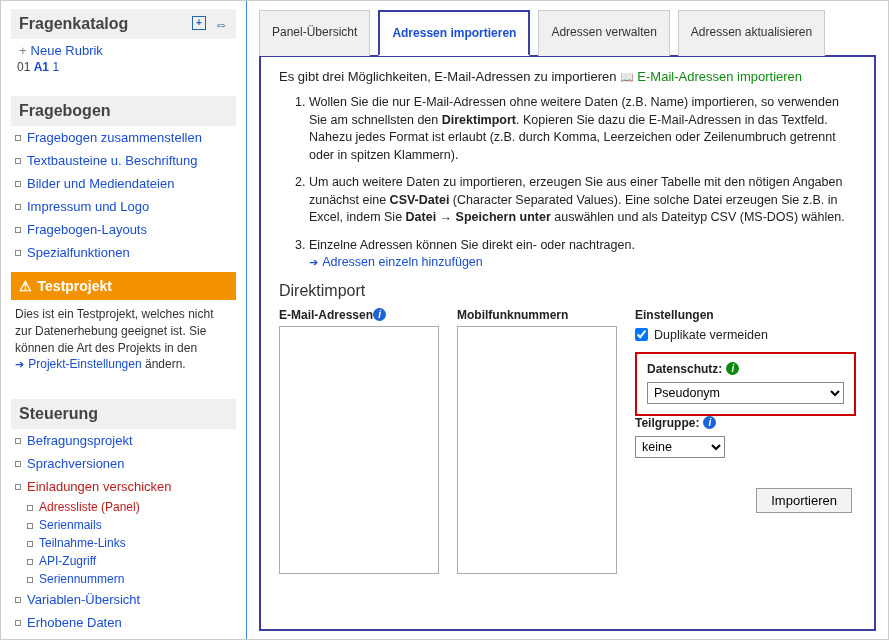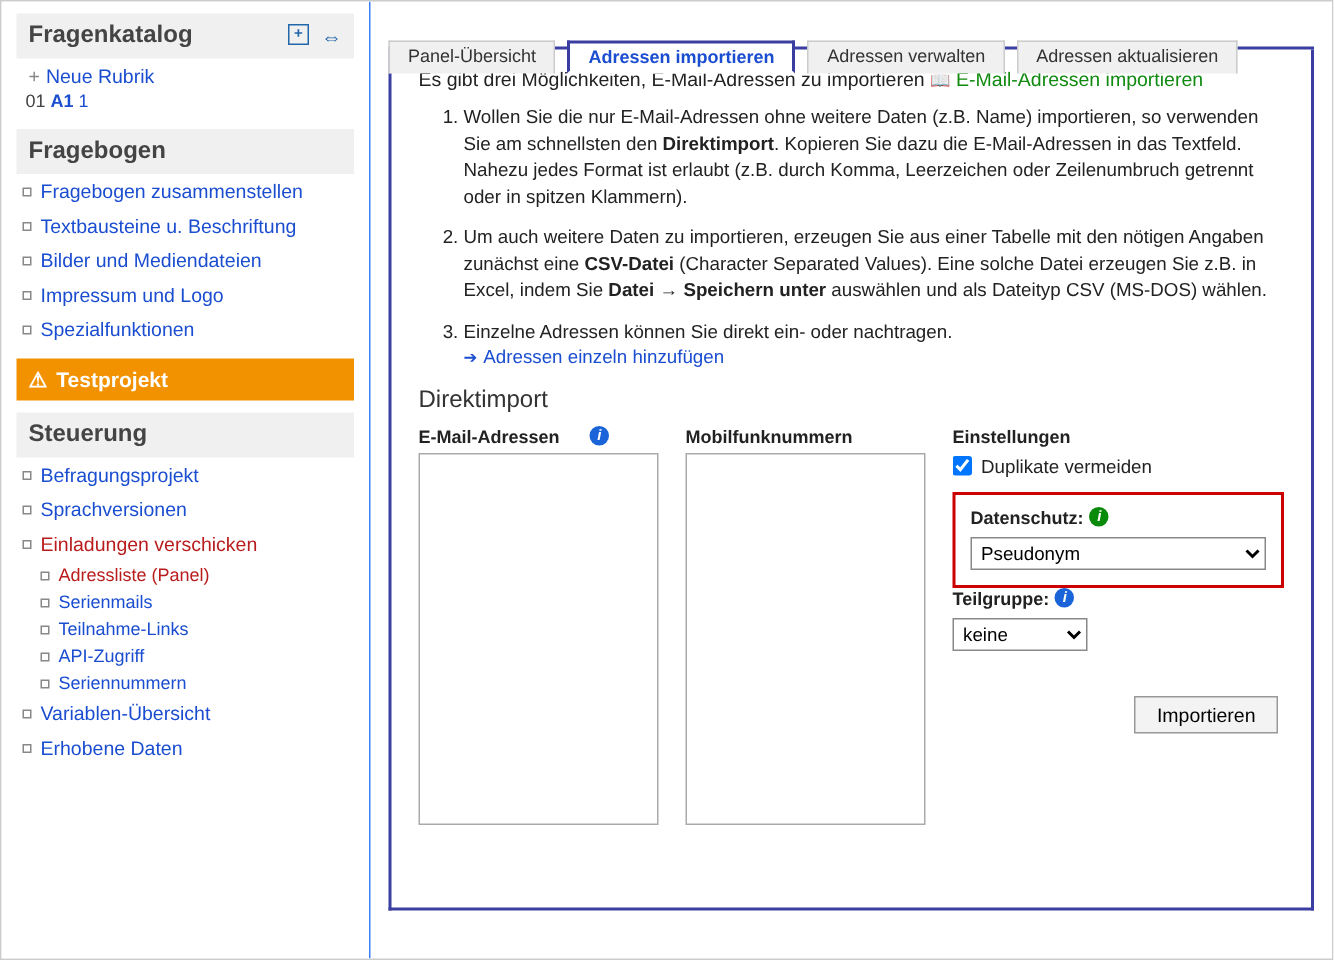--- a/index.html
+++ b/index.html
@@ -1,21 +1,21 @@
 <!DOCTYPE html>
 <html><head>
 <meta charset="utf-8">
 <style>
   * { box-sizing: border-box; margin: 0; padding: 0; }
   body { font-family: Arial, Helvetica, sans-serif; font-size: 13px; color: #222; background: #fff; }
   .wrap { width: 889px; height: 640px; border: 1px solid #ccc; display: flex; overflow: hidden; }
   .sidebar { width: 246px; border-right: 1px solid #3b82f6; padding: 8px 10px; overflow-y: auto; background: #fff; }
   .main { flex: 1; padding: 8px 12px 12px 12px; overflow: hidden; }
 
-  .sec-head { background: #f0f0f0; color: #444; font-size: 16px; font-weight: bold; padding: 6px 8px; margin-top: 8px; display: flex; align-items: center; justify-content: space-between; }
+  .sec-head { background: #f0f0f0; color: #444; font-size: 16px; font-weight: bold; padding: 6px 8px; margin-top: 18px; display: flex; align-items: center; justify-content: space-between; }
   .sec-head .icons { display: flex; gap: 8px; }
   .ic-sq { width: 14px; height: 14px; border: 1px solid #26a; display: inline-flex; align-items: center; justify-content: center; font-size: 10px; color: #26a; line-height: 1; }
   .ic-split { font-size: 14px; color: #26a; font-weight: normal; }
 
   .link { color: #1a4dd0; text-decoration: none; cursor: pointer; }
   .link-orange { color: #b91c1c; }
   .link-green { color: #108a10; text-decoration: none; }
 
   .bullet-row { display: flex; align-items: flex-start; gap: 6px; padding: 4px 0 4px 4px; }
   .sq-bullet { width: 6px; height: 6px; border: 1px solid #888; margin-top: 5px; flex-shrink: 0; }
@@ -29,33 +29,33 @@
   .warn-tri::before { content: "⚠"; }
 
   .proj-text { font-size: 12px; color: #333; padding: 6px 4px 8px 4px; line-height: 1.4; }
   .arrow-bullet::before { content: "➔"; color: #1a4dd0; margin-right: 4px; font-size: 11px; }
 
   .subnav { margin-left: 16px; text-align: right; }
   .subrow { display: flex; align-items: flex-start; gap: 6px; padding: 2px 0; font-size: 12px; }
 
   
   .tabs { display: flex; gap: 8px; border-bottom: 2px solid #3a3ea0; }
-  .tab { background: #f0f0f0; border: 1px solid #ccc; border-bottom: none; padding: 2px 12px; font-size: 12px; color: #333; cursor: pointer; position: relative; top: 18px;}
+  .tab { background: #f0f0f0; border: 1px solid #ccc; border-bottom: none; padding: 14px 12px; font-size: 12px; color: #333; cursor: pointer; position: relative; top: 1px;}
   .tab.active { background: #fff; border: 2px solid #3a3ea0; border-bottom: 2px solid #fff; font-weight: bold; color: #1a4dd0; }
   .tabpanel { border: 2px solid #3a3ea0; border-top: none; padding: 12px 18px 18px 18px; height: 574px; overflow-y: auto; }
 
   .intro { margin-bottom: 10px; }
   ol.steps { margin: 0 0 8px 30px; padding: 0; }
   ol.steps li { margin-bottom: 10px; font-size: 12.5px; line-height: 1.4; }
 
   h3.sec { font-size: 16px; font-weight: normal; color: #333; margin: 10px 0 8px 0; }
 
   .formrow { display: flex; gap: 18px; }
   .col { display: flex; flex-direction: column; }
-  .col label { font-size: 12px; font-weight: bold; margin-bottom: 4px; display: flex; align-items: center; gap: 20px;}
+  .col label { font-size: 12px; font-weight: bold; margin-bottom: 4px; display: flex; align-items: center; gap: 0;}
   .help-ic { width: 13px; height: 13px; border-radius: 50%; background: #1a63d8; color: #fff; font-size: 10px; font-style: italic; display: inline-flex; align-items: center; justify-content: center; font-weight: bold; }
   .help-ic.green { background: #0a8a0a; }
   textarea.big { width: 160px; height: 248px; border: 1px solid #aaa; resize: none; font-family: inherit; font-size: 12px; padding: 2px;}
   .settings { flex: 1; }
   .settings .lbl { font-weight: bold; font-size: 12px; margin-bottom: 6px; display: flex; align-items: center; gap: 4px;}
   .chk-row { display: flex; align-items: center; gap: 6px; font-size: 12.5px; margin-bottom: 10px; }
   .redbox { border: 2px solid #cc0000; padding: 8px 10px 10px 10px; }
   select { width: 100%; border: 1px solid #888; padding: 2px; font-size: 12.5px; background: #fff; }
   .sub-sel { width: 90px; }
   .btn { border: 1px solid #999; background: #f3f3f3; padding: 4px 14px; font-size: 13px; cursor: pointer; }
@@ -100,26 +100,34 @@
     <div class="bullet-row">
         <span class="sq-bullet"></span>
         <a class="link">Bilder und Mediendateien</a>
       </div>
     <div class="bullet-row">
         <span class="sq-bullet"></span>
         <a class="link">Impressum und Logo</a>
       </div>
     <div class="bullet-row">
         <span class="sq-bullet"></span>
+        <a class="link">Fragebogen-Layouts</a>
+      </div>
+    <div class="bullet-row">
+        <span class="sq-bullet"></span>
         <a class="link">Spezialfunktionen</a>
       </div>
 
     <div class="orange-box">
       <span class="warn-tri"></span>
       <span>Testprojekt</span>
+    </div>
+    <div class="proj-text">
+      <span>Dies ist ein Testprojekt, welches nicht zur Datenerhebung geeignet ist. Sie können die Art des Projekts in den </span><br>
+      <a class="link arrow-bullet">Projekt-Einstellungen</a><span> ändern.</span>
     </div>
 
     <div class="sec-head">
       <span>Steuerung</span>
     </div>
     <div class="bullet-row">
         <span class="sq-bullet"></span>
         <a class="link">Befragungsprojekt</a>
       </div>
     <div class="bullet-row">

